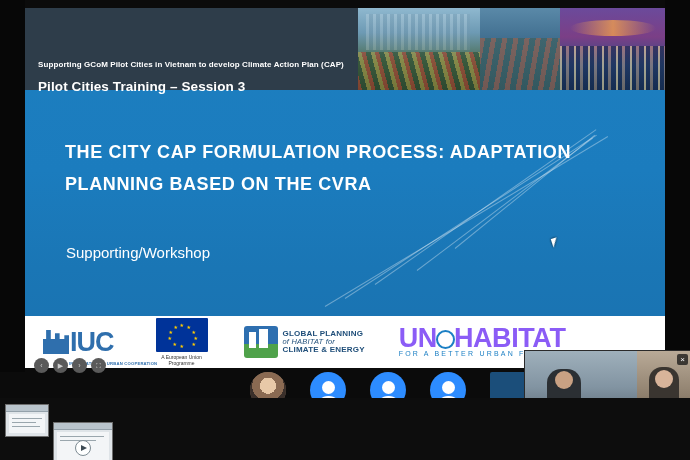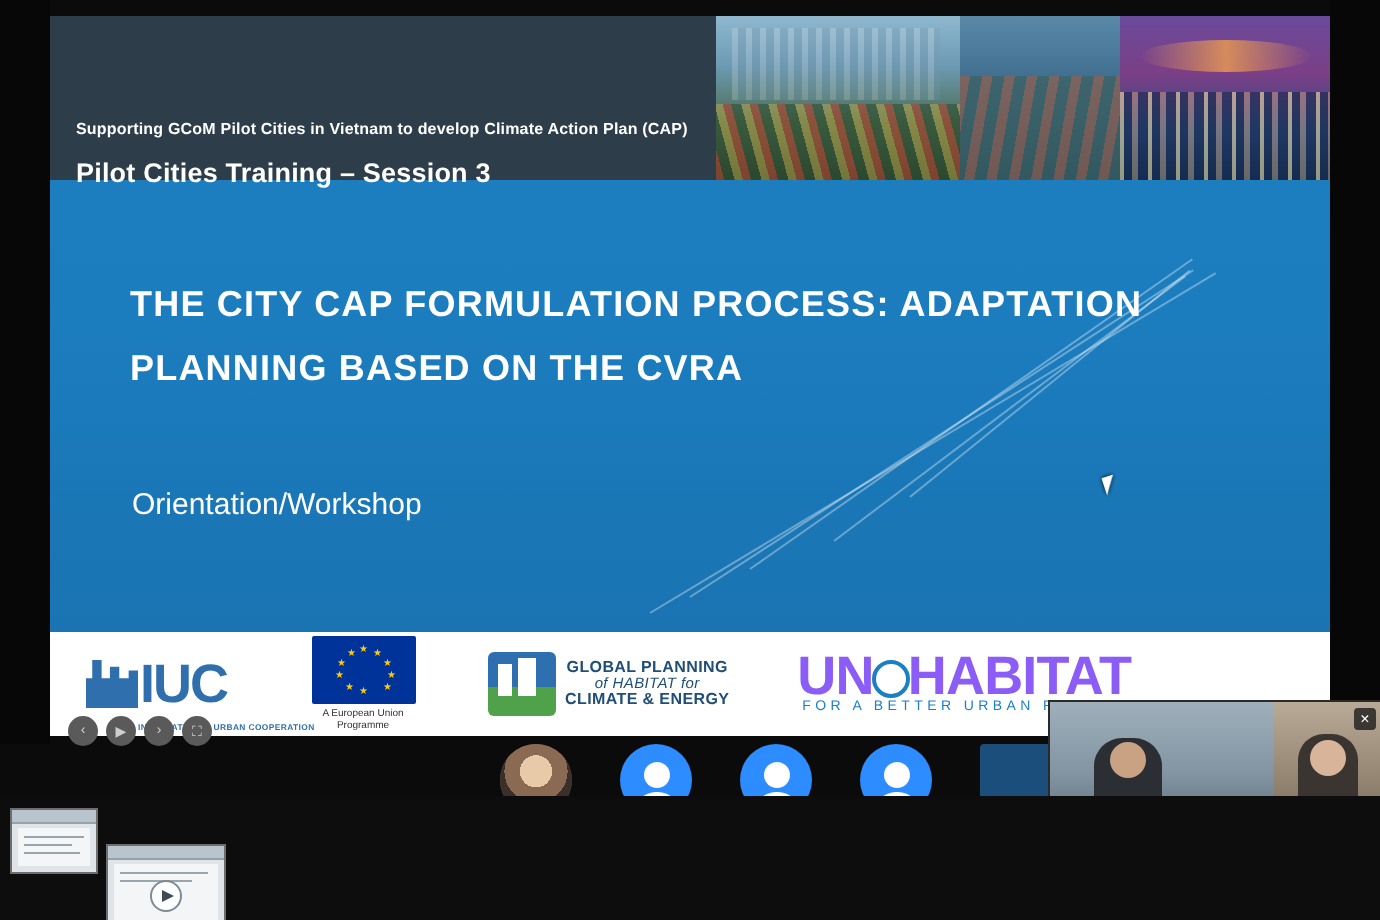--- a/index.html
+++ b/index.html
@@ -150,21 +150,20 @@
     height: 52px;
     background: #ffffff;
     display: flex;
     align-items: center;
   }
   .logo {
     position: relative;
     height: 44px;
     display: flex;
     align-items: center;
-    text-align: center;
   }
   .logo-iuc { margin-left: 18px; }
   .iuc-mark {
     display: inline-block;
     width: 26px; height: 24px;
     background:
       linear-gradient(180deg,#2f6fad 0 100%);
     clip-path: polygon(0 38%, 12% 38%, 12% 0, 30% 0, 30% 38%, 46% 38%, 46% 14%, 64% 14%, 64% 38%, 82% 38%, 82% 22%, 100% 22%, 100% 100%, 0 100%);
     vertical-align: middle;
   }
@@ -505,21 +504,21 @@
       <div class="slide-header-sub">Supporting GCoM Pilot Cities in Vietnam to develop Climate Action Plan (CAP)</div>
 
       <div class="header-photos">
         <div class="photo photo-market"></div>
         <div class="photo photo-river"></div>
         <div class="photo photo-city"></div>
       </div>
     </div>
 
     <div class="slide-title">THE CITY CAP FORMULATION PROCESS: ADAPTATION PLANNING BASED ON THE CVRA</div>
-    <div class="slide-subtitle">Orientation/Workshop</div>
+    <div class="slide-subtitle">Supporting/Workshop</div>
 
     <div class="logo-bar">
 
       <div class="logo logo-iuc">
         <span class="iuc-mark"></span>
         <span class="iuc-text">IUC</span>
         <span class="iuc-sub">INTERNATIONAL URBAN COOPERATION</span>
 
       </div>
 

